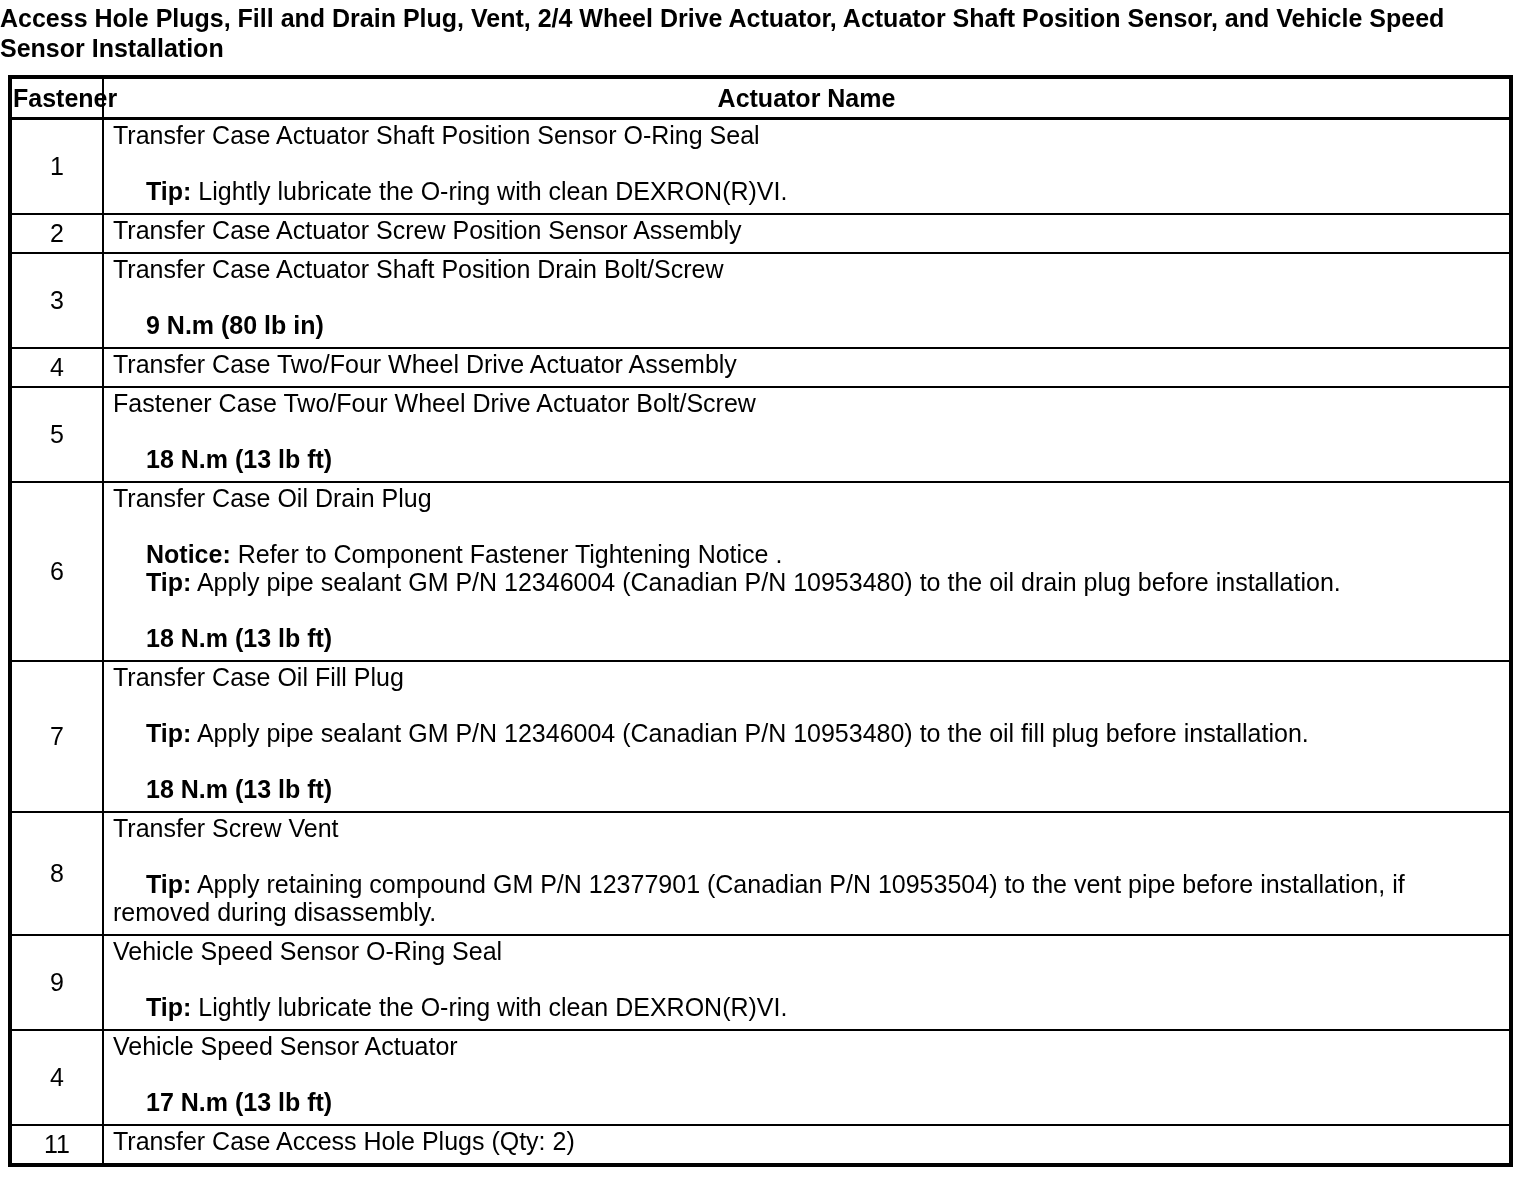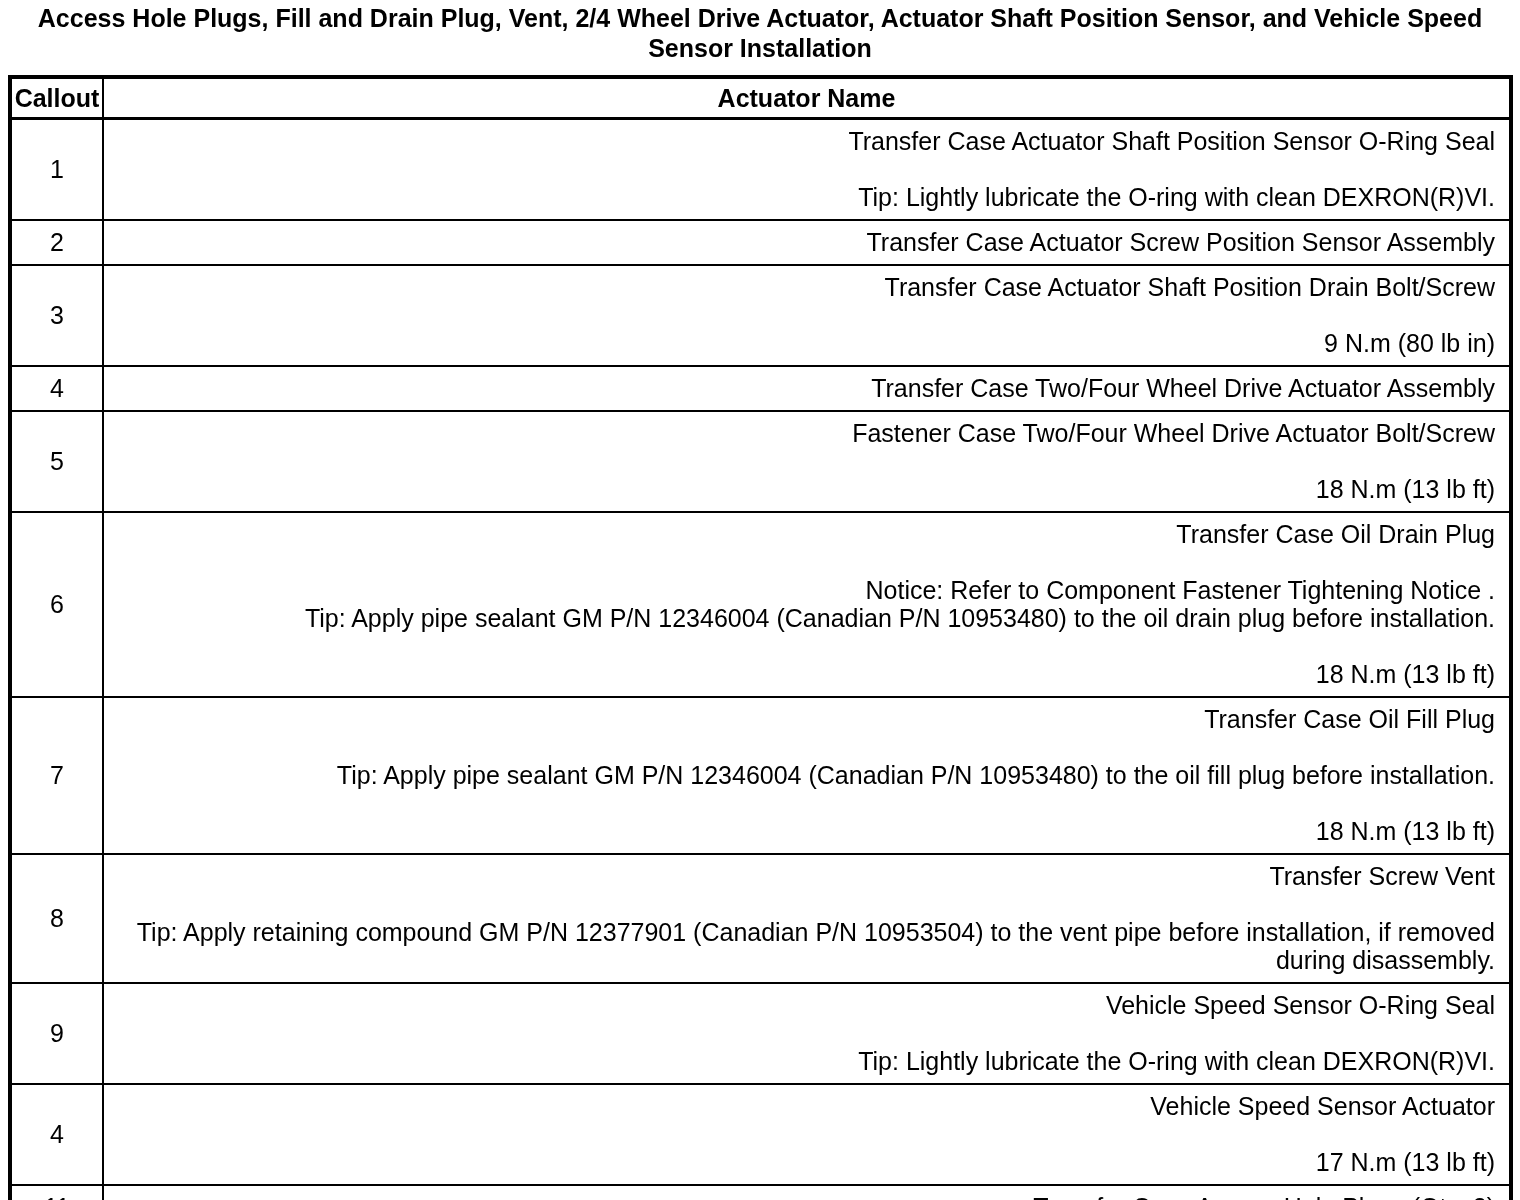--- a/index.html
+++ b/index.html
@@ -14,21 +14,20 @@
     height: 1200px;
     background: #ffffff;
     overflow: hidden;
   }
   .page-title {
     width: 1520px;
     margin: 0 auto;
     padding-top: 3px;
     font-size: 25px;
     font-weight: bold;
-    text-align: center;
     line-height: 30px;
   }
   table.component-table {
     border-collapse: collapse;
     table-layout: fixed;
     width: 1505px;
     margin: 12px 0 0 8px;
     border: 4px solid #000000;
   }
   table.component-table th,
@@ -46,44 +45,43 @@
   col.callout-col { width: 93px; }
   td.callout-cell {
     text-align: center;
     vertical-align: middle;
     font-size: 25px;
     padding: 2px;
   }
   td.component-cell {
     vertical-align: top;
     font-size: 25px;
-    padding: 7px 14px 8px 9px;
-    text-align: right;
+    padding: 1px 14px 8px 9px;
   }
   .line {
     line-height: 28px;
     min-height: 28px;
   }
-  .line .b { font-weight: normal; }
+  .line .b { font-weight: bold; margin-left: 33px; }
   .line.torque-line { font-weight: bold; }
 </style>
 </head>
 <body>
 
 <div class="page">
   <div class="page-title">Access Hole Plugs, Fill and Drain Plug, Vent, 2/4 Wheel Drive Actuator, Actuator Shaft Position Sensor, and Vehicle Speed Sensor Installation</div>
 
   <table class="component-table">
     <colgroup>
       <col class="callout-col">
       <col>
     </colgroup>
     <thead>
       <tr>
-        <th>Callout</th>
+        <th>Fastener</th>
         <th>Actuator Name</th>
       </tr>
     </thead>
     <tbody>
         <tr>
           <td class="callout-cell">1</td>
           <td class="component-cell">
             <div class="line name-line"><span>Transfer Case Actuator Shaft Position Sensor O-Ring Seal</span></div>
             <div class="line blank-line"></div>
             <div class="line tip-line"><span class="b">Tip:</span><span> Lightly lubricate the O-ring with clean DEXRON(R)VI.</span></div>

